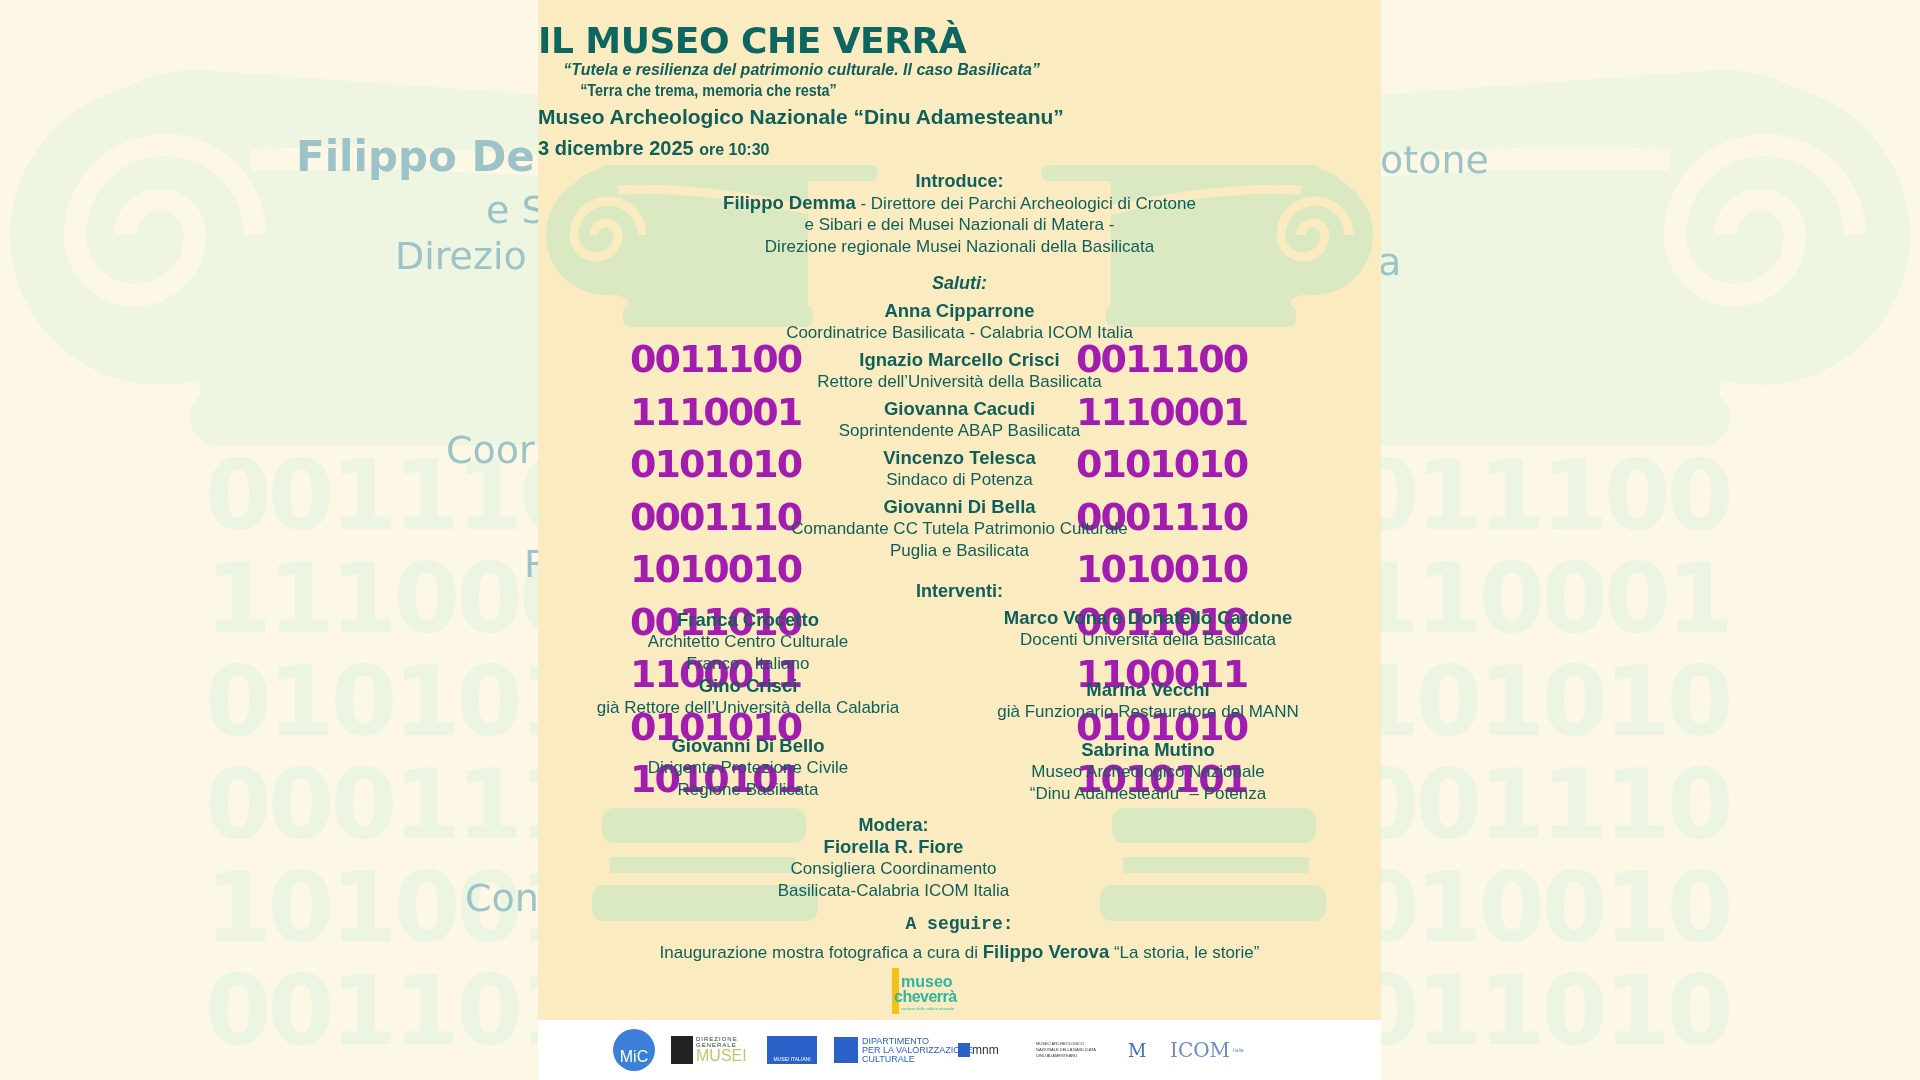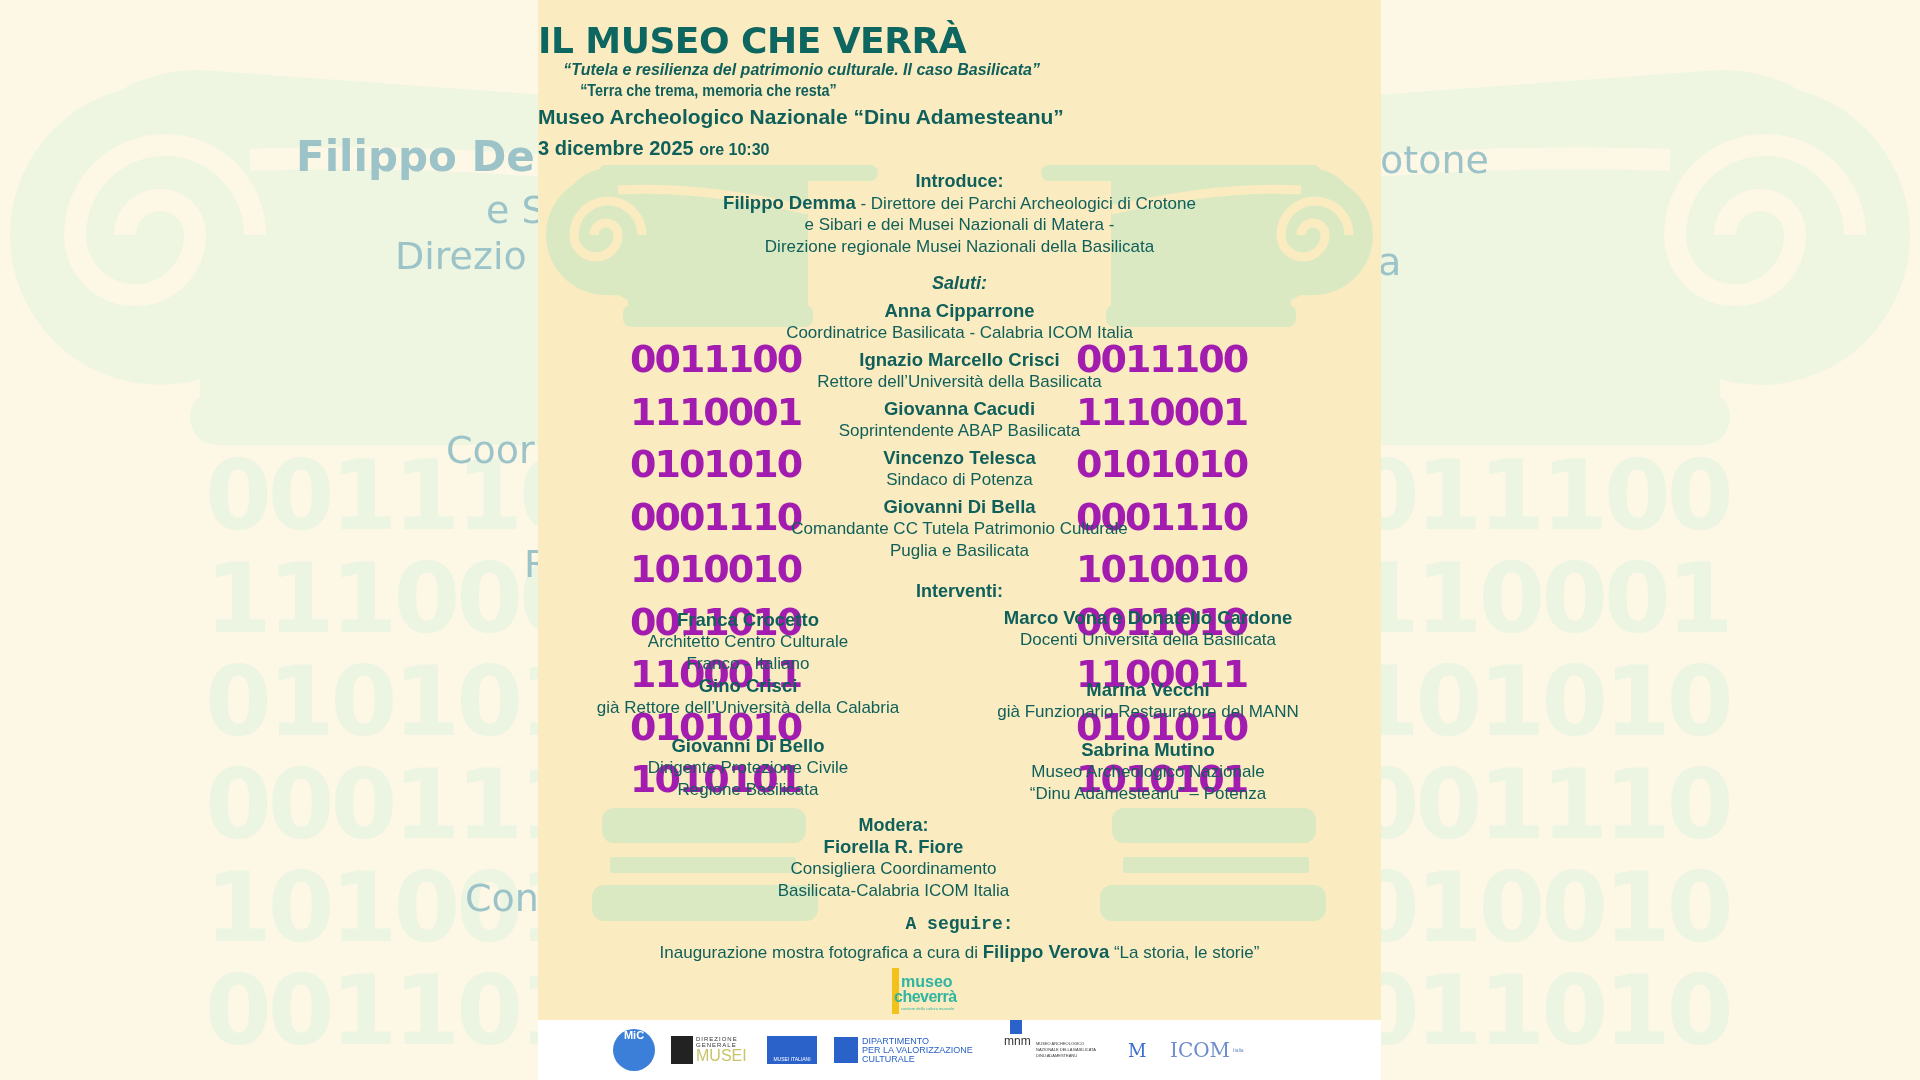--- a/index.html
+++ b/index.html
@@ -246,21 +246,21 @@
 
   <div class="logo-museo">
     <div style="position:absolute;left:0;top:0;width:7px;height:46px;background:#f2c21b;"></div>
     <div style="position:absolute;left:9px;top:6px;font-size:16px;font-weight:bold;color:#2fb5a0;line-height:16px;">museo</div>
     <div style="position:absolute;left:2px;top:21px;font-size:16px;font-weight:bold;color:#2fb5a0;line-height:16px;letter-spacing:-0.5px;">cheverrà</div>
     <div style="position:absolute;left:9px;top:38px;font-size:4px;color:#2fb5a0;white-space:nowrap;">cantiere della cultura museale</div>
   </div>
 
   <div class="footer">
     <div class="flogo" style="left:75px;">
-      <div style="width:42px;height:42px;border-radius:50%;background:#3b7fd9;color:#fff;font-size:11px;font-weight:bold;display:flex;align-items:flex-start;justify-content:center;padding-bottom:5px;">
+      <div style="width:42px;height:42px;border-radius:50%;background:#3b7fd9;color:#fff;font-size:16px;font-weight:normal;display:flex;align-items:flex-end;justify-content:center;padding-bottom:5px;">
         <span>MiC</span>
       </div>
     </div>
     <div class="flogo" style="left:133px;">
       <div style="width:22px;height:28px;background:#222;margin-right:3px;"></div>
       <div style="line-height:1;">
         <div style="font-size:6px;color:#333;width:44px;white-space:normal;letter-spacing:1px;">DIREZIONE GENERALE</div>
         <div style="font-size:16px;color:#c9c46a;">MUSEI</div>
       </div>
     </div>
@@ -270,21 +270,21 @@
       </div>
     </div>
     <div class="flogo" style="left:296px;">
       <div style="width:24px;height:26px;background:#2a62c9;margin-right:4px;"></div>
       <div style="line-height:9px;font-size:9px;color:#2a62c9;">
         <div>DIPARTIMENTO</div>
         <div>PER LA VALORIZZAZIONE</div>
         <div>CULTURALE</div>
       </div>
     </div>
-    <div class="flogo" style="left:466px;flex-direction:column;">
+    <div class="flogo" style="left:420px;">
       <div style="width:12px;height:14px;background:#2a62c9;margin-right:2px;"></div>
       <span style="font-size:12px;color:#333;">mnm</span>
     </div>
     <div class="flogo" style="left:498px;width:64px;">
       <span style="font-size:4px;line-height:6px;color:#333;white-space:normal;">MUSEO ARCHEOLOGICO NAZIONALE DELLA BASILICATA DINU ADAMESTEANU</span>
     </div>
     <div class="flogo" style="left:590px;">
       <span style="font-size:18px;color:#3a6fd0;font-family:'DejaVu Serif',serif;">M</span>
     </div>
     <div class="flogo" style="left:632px;">

